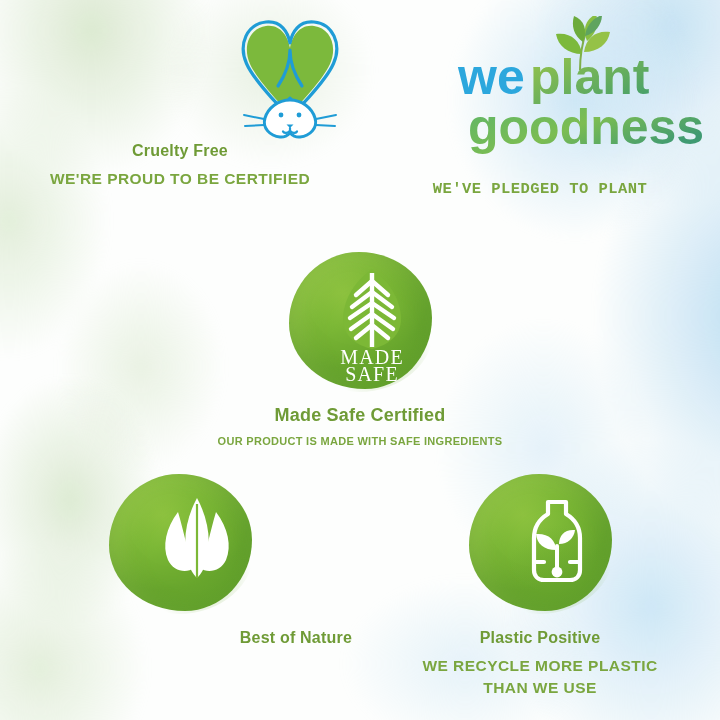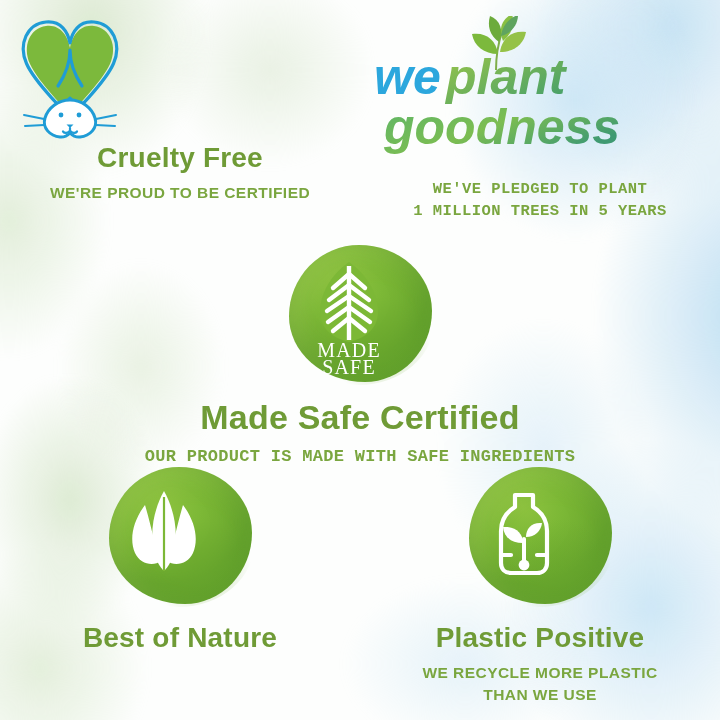--- a/index.html
+++ b/index.html
@@ -60,46 +60,46 @@
   
   .cell{position:absolute;text-align:center;}
   .cell-tl{left:8px;top:16px;width:344px;}
   .cell-tr{left:368px;top:16px;width:344px;}
   .cell-mid{left:120px;top:240px;width:480px;}
   .cell-bl{left:8px;top:462px;width:344px;}
   .cell-br{left:368px;top:462px;width:344px;}
 
   .title{
     color:#6f9b36;
-    font-size:28px;
+    font-size:16px;
     font-weight:bold;
     letter-spacing:.2px;
     margin:0 0 8px 0;
     white-space:nowrap;
   }
-  .title-mid{font-size:34px;}
+  .title-mid{font-size:18px;}
   .desc{
     color:#7aa63f;
     font-size:15.5px;
     font-weight:bold;
     letter-spacing:.45px;
     line-height:1.45;
     margin:0;
     text-transform:uppercase;
   }
-  .desc-mid{font-size:17px;letter-spacing:.3px;font-family:Liberation Mono, monospace;}
-
-  .icon-wrap{display:flex;justify-content:flex-start;align-items:flex-end;font-style:italic;}
+  .desc-mid{font-size:11px;letter-spacing:.3px;}
+
+  .icon-wrap{display:flex;justify-content:flex-end;align-items:flex-end;}
 
   
   .badge{
     position:relative;
     width:143px;height:137px;
-    display:flex;align-items:center;justify-content:flex-start;
-    margin:5px auto;
+    display:flex;align-items:center;justify-content:flex-end;
+    margin:12px auto;
   }
   .badge .blob{
     position:absolute;inset:0;
     border-radius:49% 51% 47% 53% / 52% 48% 52% 48%;
     background:
       radial-gradient(ellipse 60% 55% at 38% 30%, #8dc23f 0%, #7cb836 45%, #6aa72e 100%),
       #74b032;
     box-shadow:inset -10px -12px 26px rgba(86,150,40,.55),
                inset 12px 10px 24px rgba(168,206,92,.45);
   }
@@ -170,21 +170,20 @@
         <text x="6" y="78" font-family="'Liberation Sans',sans-serif" font-size="50" font-weight="bold" fill="#2ca7dd">we</text>
 
         <text x="78" y="78" font-family="'Liberation Sans',sans-serif" font-size="50" font-weight="bold" fill="url(#gplant)">plant</text>
 
         <text x="16" y="128" font-family="'Liberation Sans',sans-serif" font-size="50" font-weight="bold" fill="url(#ggood)">goodness</text>
       </svg>
     </div>
     <div class="title" style="height:0;margin:0;"></div>
     <p class="desc" style="margin-top:12px;font-family:Liberation Mono, monospace;">
       <span>WE'VE PLEDGED TO PLANT</span><br>
-      <span>1 MILLION TREES IN 5 YEARS</span>
     </p>
   </div>
 
   <div class="cell cell-mid">
     <div class="badge">
       <div class="blob"></div>
       <svg width="120" height="120" viewBox="0 0 120 120">
         <g fill="#ffffff">
           <path d="M60 8 C40 22 31 42 31 58 C31 74 43 84 60 88 C77 84 89 74 89 58 C89 42 80 22 60 8 Z" fill="#7cb836"></path>
           <path d="M60 12 L60 86" stroke="#ffffff" stroke-width="4.4"></path>
@@ -210,21 +209,21 @@
       <div class="blob"></div>
       <svg width="110" height="110" viewBox="0 0 110 110">
         <g fill="#ffffff">
           <path d="M36 24 C24 40 20 58 26 72 C31 83 44 86 52 80 C46 66 42 44 36 24 Z"></path>
           <path d="M74 24 C86 40 90 58 84 72 C79 83 66 86 58 80 C64 66 68 44 74 24 Z"></path>
           <path d="M55 10 C44 30 40 54 46 74 C49 84 53 88 55 90 C57 88 61 84 64 74 C70 54 66 30 55 10 Z"></path>
           <path d="M55 16 L55 90" stroke="#7cb836" stroke-width="2.2"></path>
         </g>
       </svg>
     </div>
-    <div class="title" style="margin-top:18px;">Best of Nature</div>
+    <div class="title" style="margin-top:18px;text-align:right;">Best of Nature</div>
   </div>
 
   <div class="cell cell-br">
     <div class="badge">
       <div class="blob"></div>
       <svg width="110" height="110" viewBox="0 0 110 110">
         <g fill="none" stroke="#ffffff" stroke-width="4.2" stroke-linejoin="round" stroke-linecap="round">
           <path d="M46 14 L64 14 L64 26 C74 32 78 40 78 50 L78 82 C78 88 74 92 68 92 L42 92 C36 92 32 88 32 82 L32 50 C32 40 36 32 46 26 Z"></path>
           <path d="M32 74 L42 74 M78 74 L68 74"></path>
         </g>

